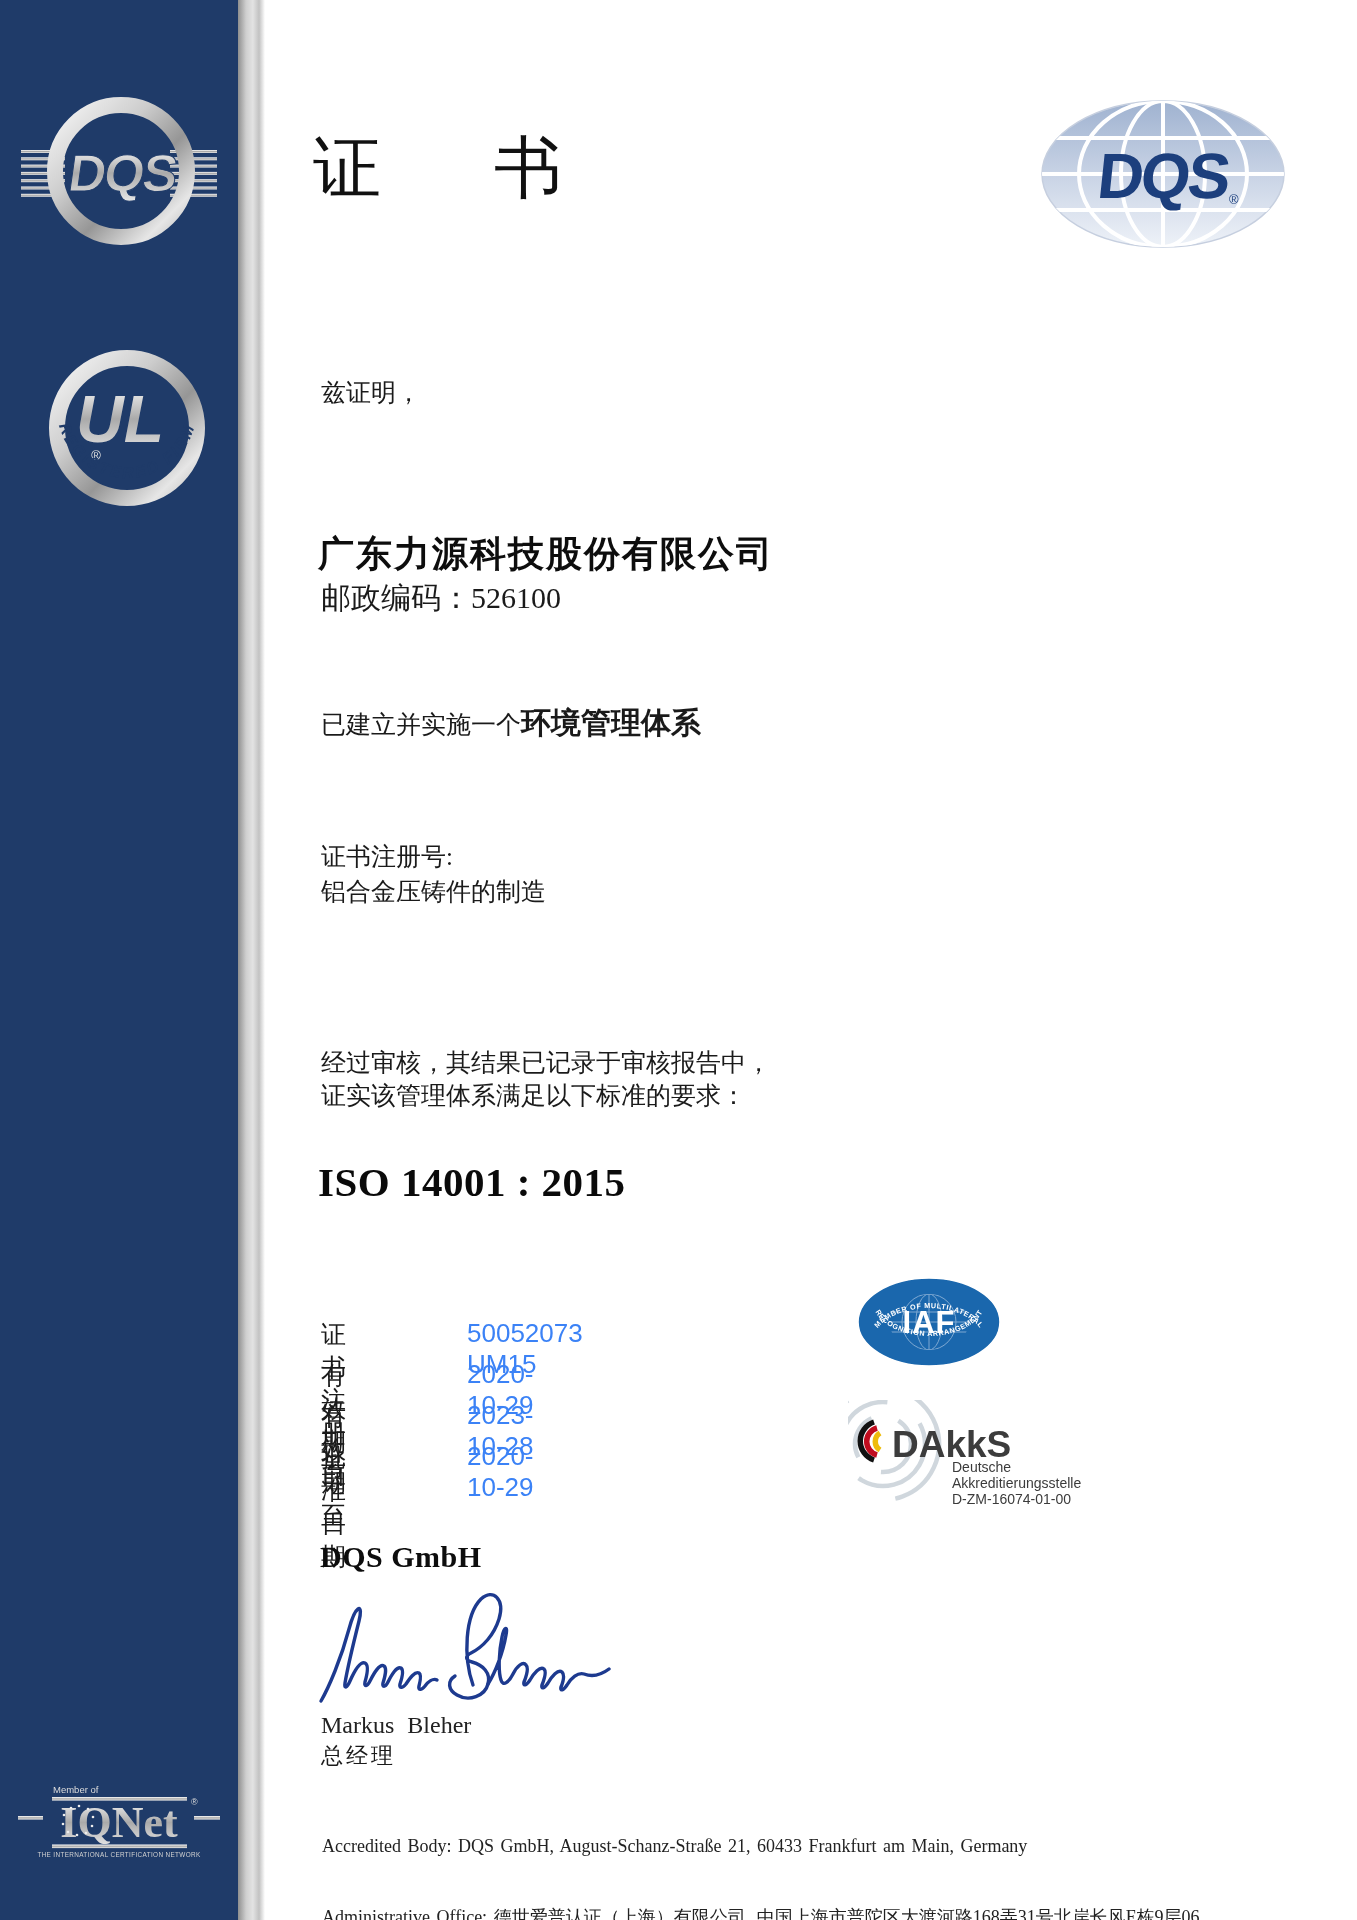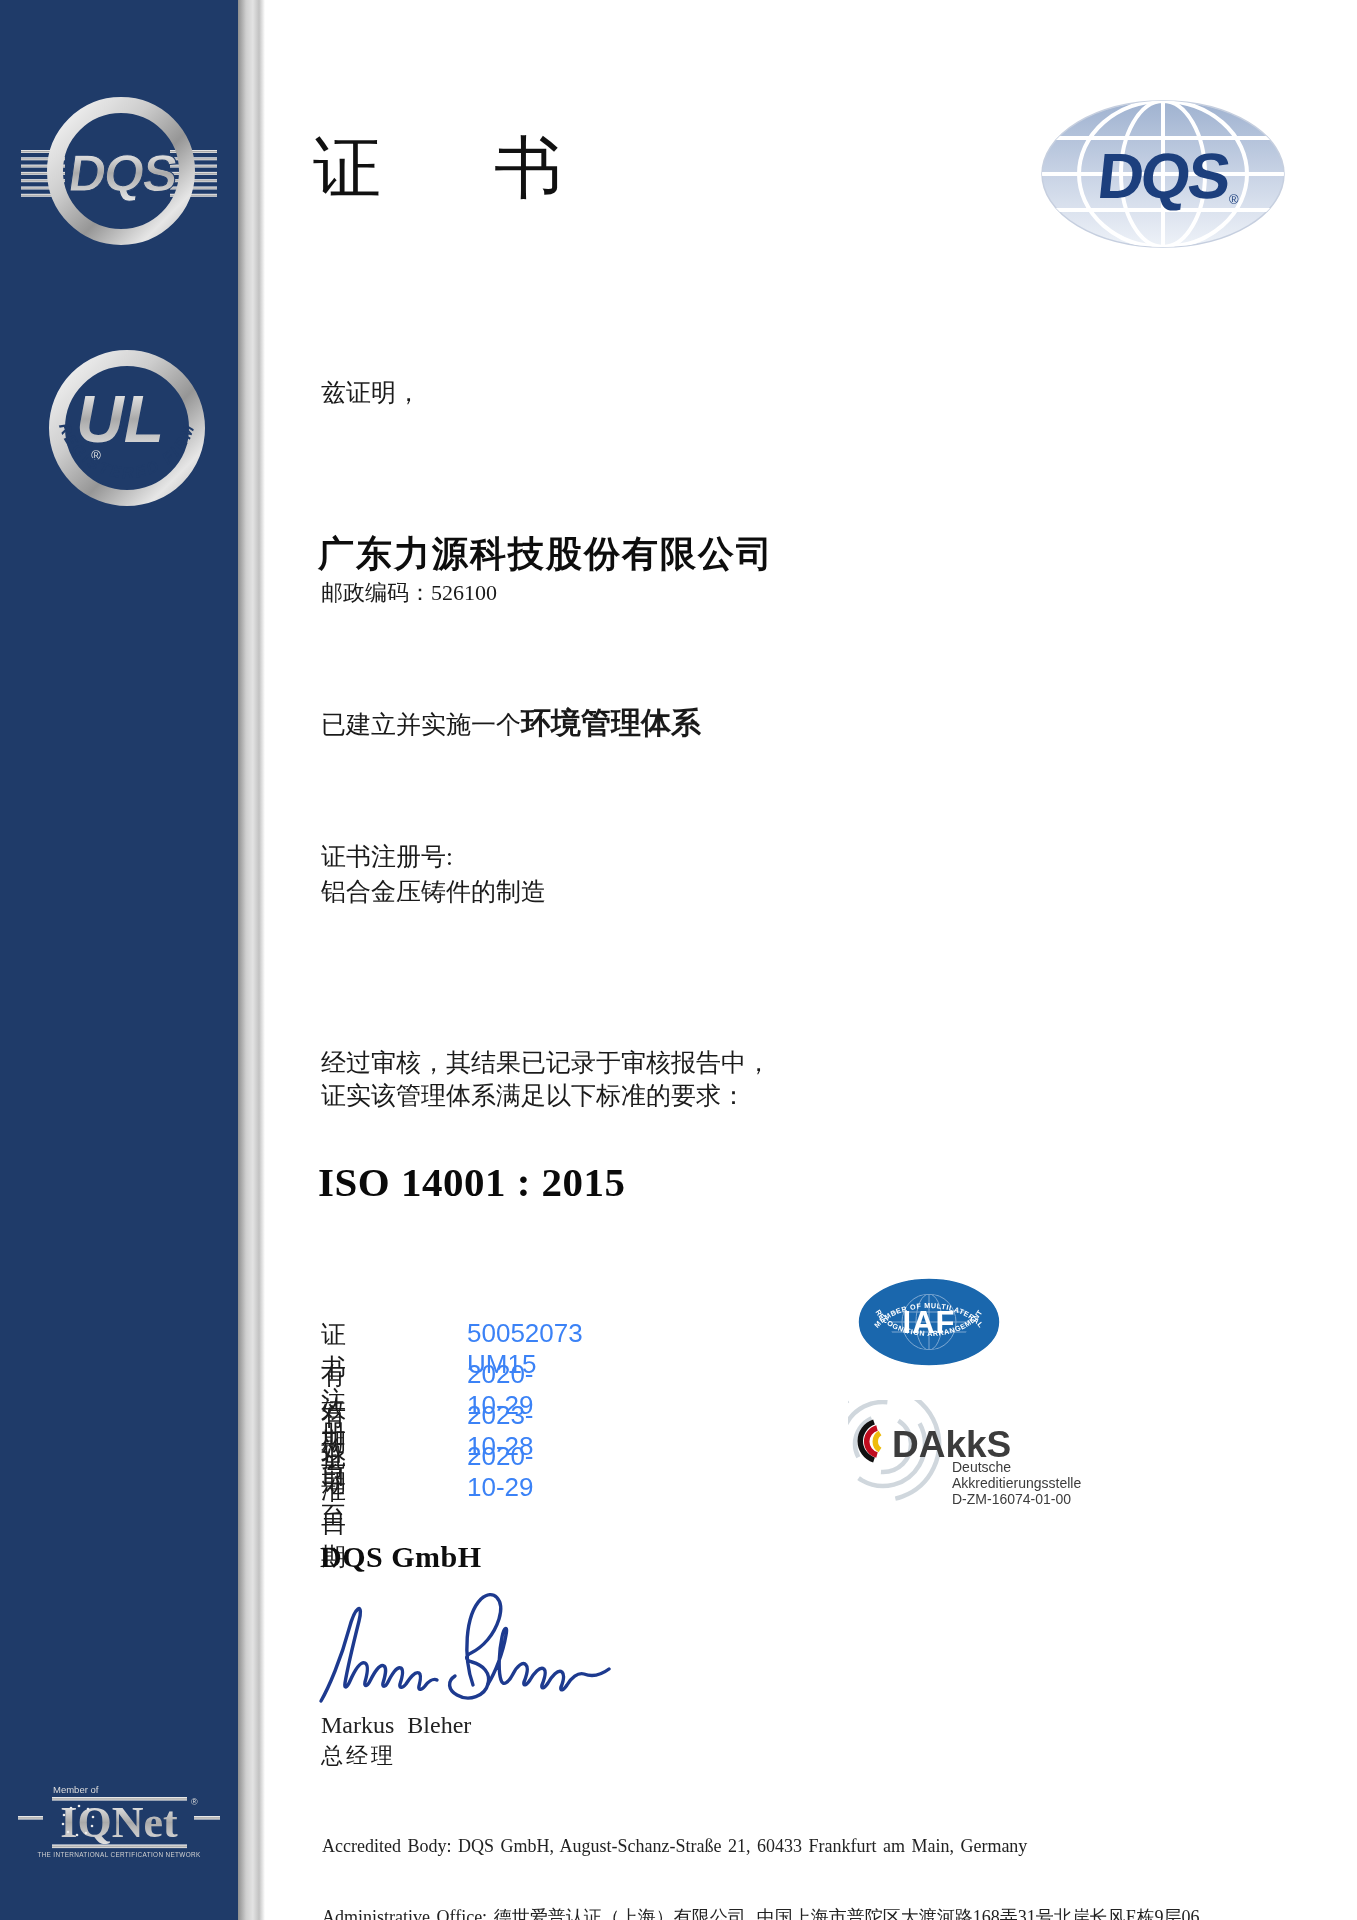--- a/index.html
+++ b/index.html
@@ -10,21 +10,21 @@
   .spine{position:absolute;left:238px;top:0;width:27px;height:1920px;
          background:linear-gradient(to right,#8f8f8f 0%,#cfcfcf 30%,#e3e3e3 55%,#c2c2c2 78%,#ffffff 100%);}
   .abs{position:absolute;}
   .serif{font-family:"Liberation Serif","DejaVu Serif",serif;}
   .sans{font-family:Liberation Serif, serif;}
 
   .doc-title{left:313px;top:126px;font-size:68px;line-height:84px;word-spacing:96px;color:#111;}
   .intro{left:321px;top:342px;font-size:25px;margin-top:34px;}
   .company{left:318px;top:486px;font-size:36px;font-weight:bold;letter-spacing:2px;color:#0d0d0d;margin-top:44px;}
   .addr{left:321px;top:543px;font-size:25px;}
-  .postcode{left:321px;top:578px;font-size:22px;}
+  .postcode{left:321px;top:578px;font-size:30px;}
   .statement{left:321px;top:703px;font-size:25px;}
   .statement b{font-size:30px;font-weight:bold;}
   .scope{left:321px;top:839px;font-size:25px;line-height:35px;}
   .audit{left:321px;top:1046px;font-size:25px;line-height:33px;}
   .standard{left:318px;top:1158px;font-size:41px;font-weight:bold;color:#0a0a0a;letter-spacing:0.5px;}
   .fieldrow{left:321px;height:34px;}
   .fieldrow .lbl{position:absolute;left:0;top:0;font-size:25px;letter-spacing:3px;}
   .fieldrow .val{position:absolute;left:146px;top:0;font-size:26px;font-family:"Liberation Sans",sans-serif;color:#3b82f6;}
   .issuer{left:320px;top:1540px;font-size:30px;font-weight:bold;letter-spacing:0.5px;color:#0d0d0d;text-align:center;}
   .signer-name{left:321px;top:1712px;font-size:24px;word-spacing:7px;color:#222;}

